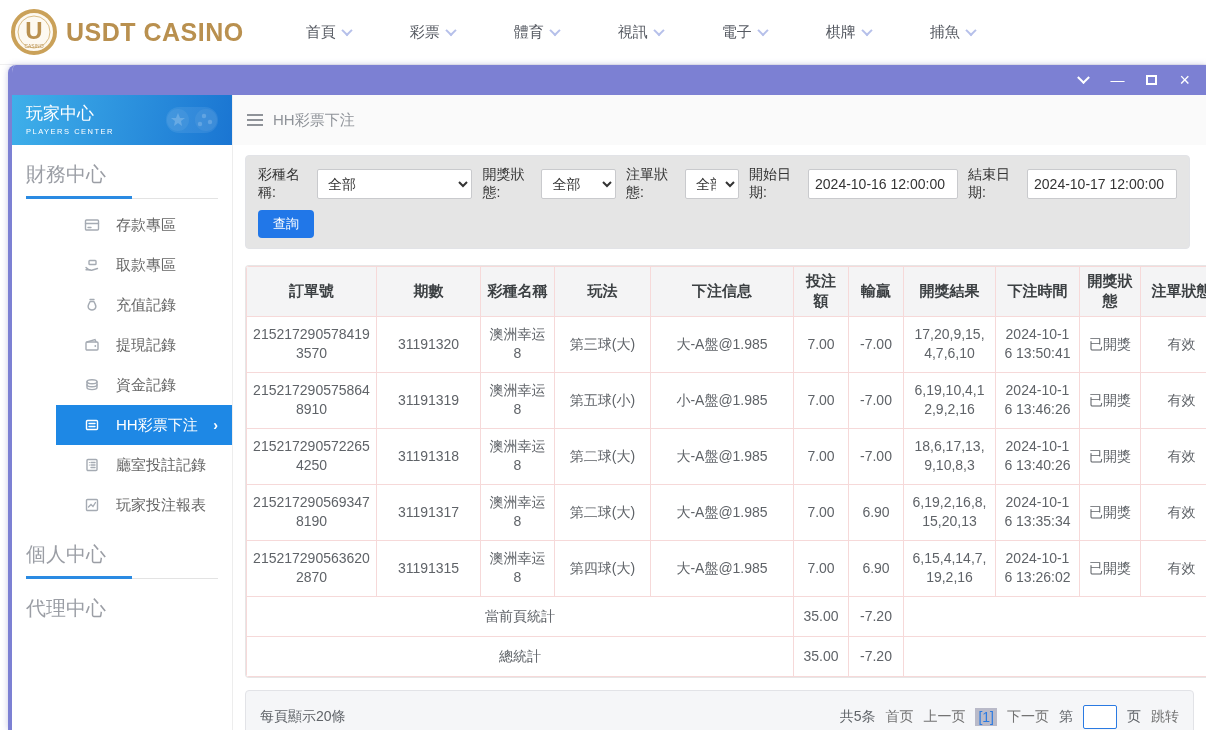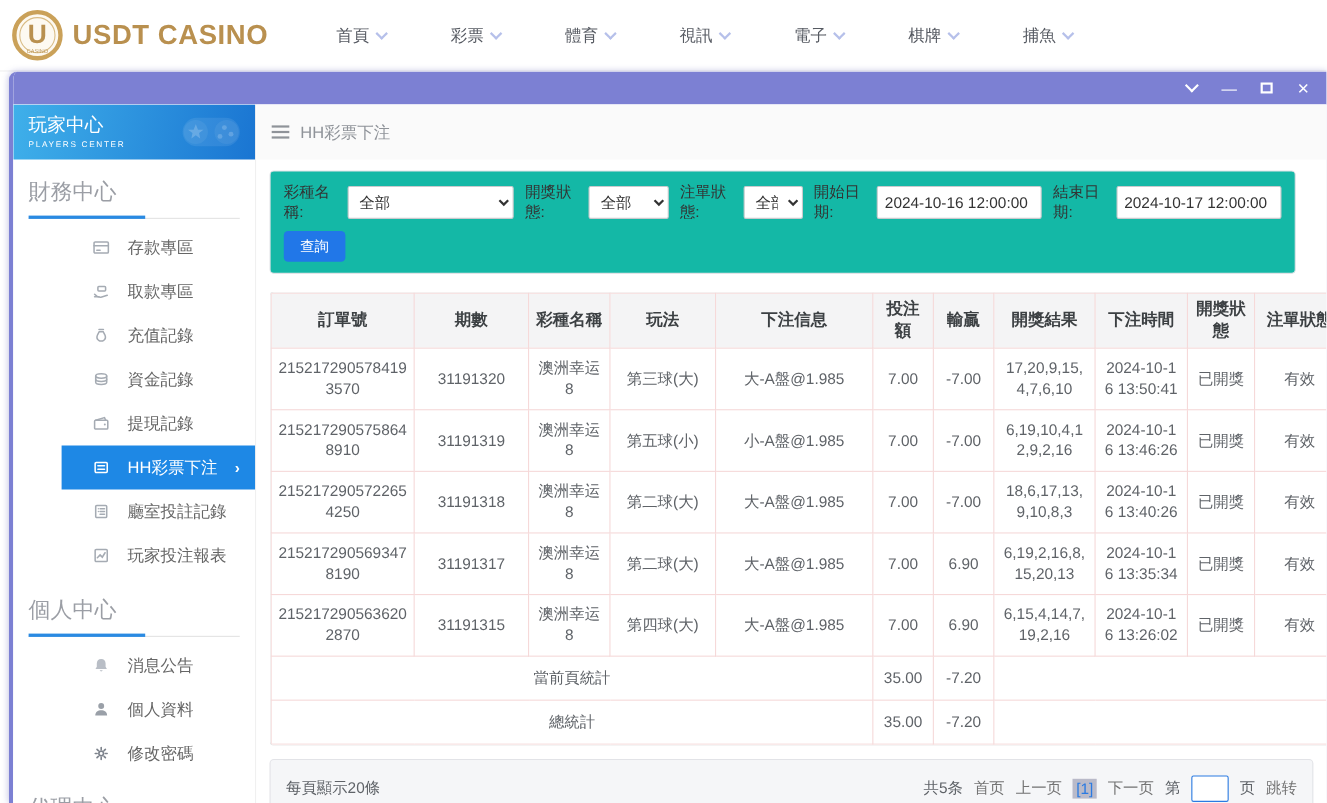--- a/index.html
+++ b/index.html
@@ -54,22 +54,22 @@
     font-weight:bold; color:#fff; }
 
   
   .main { flex:1; overflow:hidden; background:#fff; }
   .main-head { height:50px; background:#fafafa; display:flex; align-items:center;
     padding-left:14px; gap:10px; color:#8f9399; font-size:15px; }
   .burger { display:flex; flex-direction:column; gap:3px; cursor:pointer; }
   .burger span { width:16px; height:2px; background:#8f9399; }
   .content { padding:10px 0 0 12px; }
 
-  .filter-card { background:#14b8a6; border:1px solid #e2e3e7; border-radius:4px;
-    padding:10px 12px; margin-right:28px; }
+  .filter-card { background:#e5e5e5; border:1px solid #e2e3e7; border-radius:4px;
+    padding:10px 12px; margin-right:16px; }
   .filter-row { display:flex; align-items:center; font-size:14px; color:#333; }
   .filter-row label { margin:0 4px 0 10px; }
   .filter-row label:first-child { margin-left:0; }
   .filter-row select, .filter-row input[type=text] { height:30px; border:1px solid #c9cacd;
     border-radius:2px; background:#fff; font-size:14px; color:#333; padding:0 6px;
     font-family:"Liberation Sans","DejaVu Sans",sans-serif; }
   .sel-lottery { width:168px; } .sel-draw { width:80px; } .sel-order { width:54px; }
   .inp-date { width:150px; }
   .btn-row { margin-top:8px; }
   .btn-search { width:56px; height:28px; background:#2177e8; color:#fff; border:none;
@@ -191,33 +191,33 @@
         </div>
         <div class="menu-item">
           <svg width="16" height="16" viewBox="0 0 16 16" fill="none" stroke="#a5abb3" stroke-width="1.4" stroke-linecap="round">
             <path d="M6.2 4.5 h3.6 l1.4 2.6 q1.6 3.2 -0.6 5 q-2.6 1.9 -5.2 0 q-2.2 -1.8 -0.6 -5 Z"></path>
               <line x1="6" y1="2.5" x2="10" y2="2.5"></line>
           </svg>
           <span>充值記錄</span>
         </div>
         <div class="menu-item">
           <svg width="16" height="16" viewBox="0 0 16 16" fill="none" stroke="#a5abb3" stroke-width="1.4" stroke-linecap="round">
+            <rect x="2" y="5" width="12" height="8" rx="1"></rect>
+              <path d="M3 5 L11 2.6 L12 4.8"></path>
+              <circle cx="11.3" cy="9" r="0.9" fill="#a5abb3" stroke="none"></circle>
+          </svg>
+          <span>提現記錄</span>
+        </div>
+        <div class="menu-item">
+          <svg width="16" height="16" viewBox="0 0 16 16" fill="none" stroke="#a5abb3" stroke-width="1.4" stroke-linecap="round">
             <ellipse cx="8" cy="4.8" rx="5" ry="2"></ellipse>
               <path d="M3 4.8 v5.8 c0 1.2 2.2 2 5 2 s5 -0.8 5 -2 V4.8"></path>
               <path d="M3 7.8 c0 1.2 2.2 2 5 2 s5 -0.8 5 -2"></path>
           </svg>
           <span>資金記錄</span>
-        </div>
-        <div class="menu-item">
-          <svg width="16" height="16" viewBox="0 0 16 16" fill="none" stroke="#a5abb3" stroke-width="1.4" stroke-linecap="round">
-            <rect x="2" y="5" width="12" height="8" rx="1"></rect>
-              <path d="M3 5 L11 2.6 L12 4.8"></path>
-              <circle cx="11.3" cy="9" r="0.9" fill="#a5abb3" stroke="none"></circle>
-          </svg>
-          <span>提現記錄</span>
         </div>
         <div class="menu-item active">
           <svg width="16" height="16" viewBox="0 0 16 16" fill="none" stroke="#ffffff" stroke-width="1.4" stroke-linecap="round">
             <rect x="2.5" y="3.5" width="11" height="9" rx="1"></rect>
               <line x1="5" y1="6.5" x2="11" y2="6.5"></line>
               <line x1="5" y1="9.5" x2="11" y2="9.5"></line>
           </svg>
           <span>HH彩票下注</span>
           <span class="arrow">›</span>
         </div>
@@ -237,43 +237,20 @@
             <rect x="2.5" y="2.5" width="11" height="11" rx="1"></rect>
               <polyline points="4.5,10 7,7.5 9,9.5 11.5,5.5"></polyline>
           </svg>
           <span>玩家投注報表</span>
         </div>
       </div>
 
       <div class="section-h">個人中心</div>
       <div class="section-rule"></div>
 
-      <div class="menu">
-        <div class="menu-item">
-          <svg width="16" height="16" viewBox="0 0 16 16" fill="#b9bec6" stroke="none">
-            <path d="M8 2 c2.6 0 4 1.9 4 4.2 v3 l1.2 2 H2.8 L4 9.2 v-3 C4 3.9 5.4 2 8 2 Z"></path>
-              <path d="M6.6 12.4 a1.5 1.5 0 0 0 2.8 0 Z"></path>
-          </svg>
-          <span>消息公告</span>
-        </div>
-        <div class="menu-item">
-          <svg width="16" height="16" viewBox="0 0 16 16" fill="#9aa0a8" stroke="none">
-            <circle cx="8" cy="4.8" r="2.7"></circle>
-              <path d="M2.6 13.5 c0-3.2 2.4-4.8 5.4-4.8 s5.4 1.6 5.4 4.8 Z"></path>
-          </svg>
-          <span>個人資料</span>
-        </div>
-        <div class="menu-item">
-          <svg width="16" height="16" viewBox="0 0 16 16" fill="none" stroke="#7d838c" stroke-width="1.5" stroke-linecap="round">
-            <circle cx="8" cy="8" r="2.1"></circle>
-              <path d="M8 2.6 v1.7 M8 11.7 v1.7 M2.6 8 h1.7 M11.7 8 h1.7 M4.2 4.2 l1.2 1.2 M10.6 10.6 l1.2 1.2 M11.8 4.2 l-1.2 1.2 M5.4 10.6 l-1.2 1.2"></path>
-          </svg>
-          <span>修改密碼</span>
-        </div>
-      </div>
 
       <div class="section-h">代理中心</div>
 
     </div>
 
     <div class="main">
       <div class="main-head">
         <span class="burger">
             <span></span>
             <span></span>

